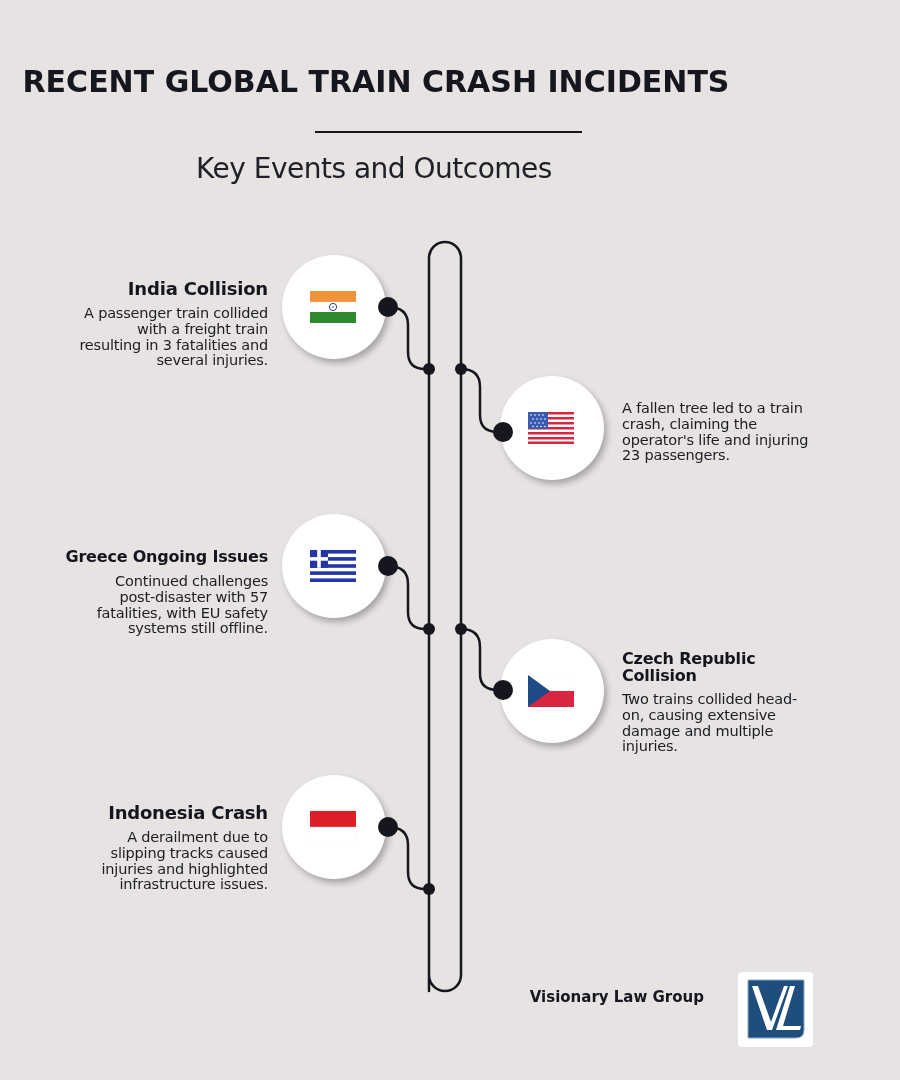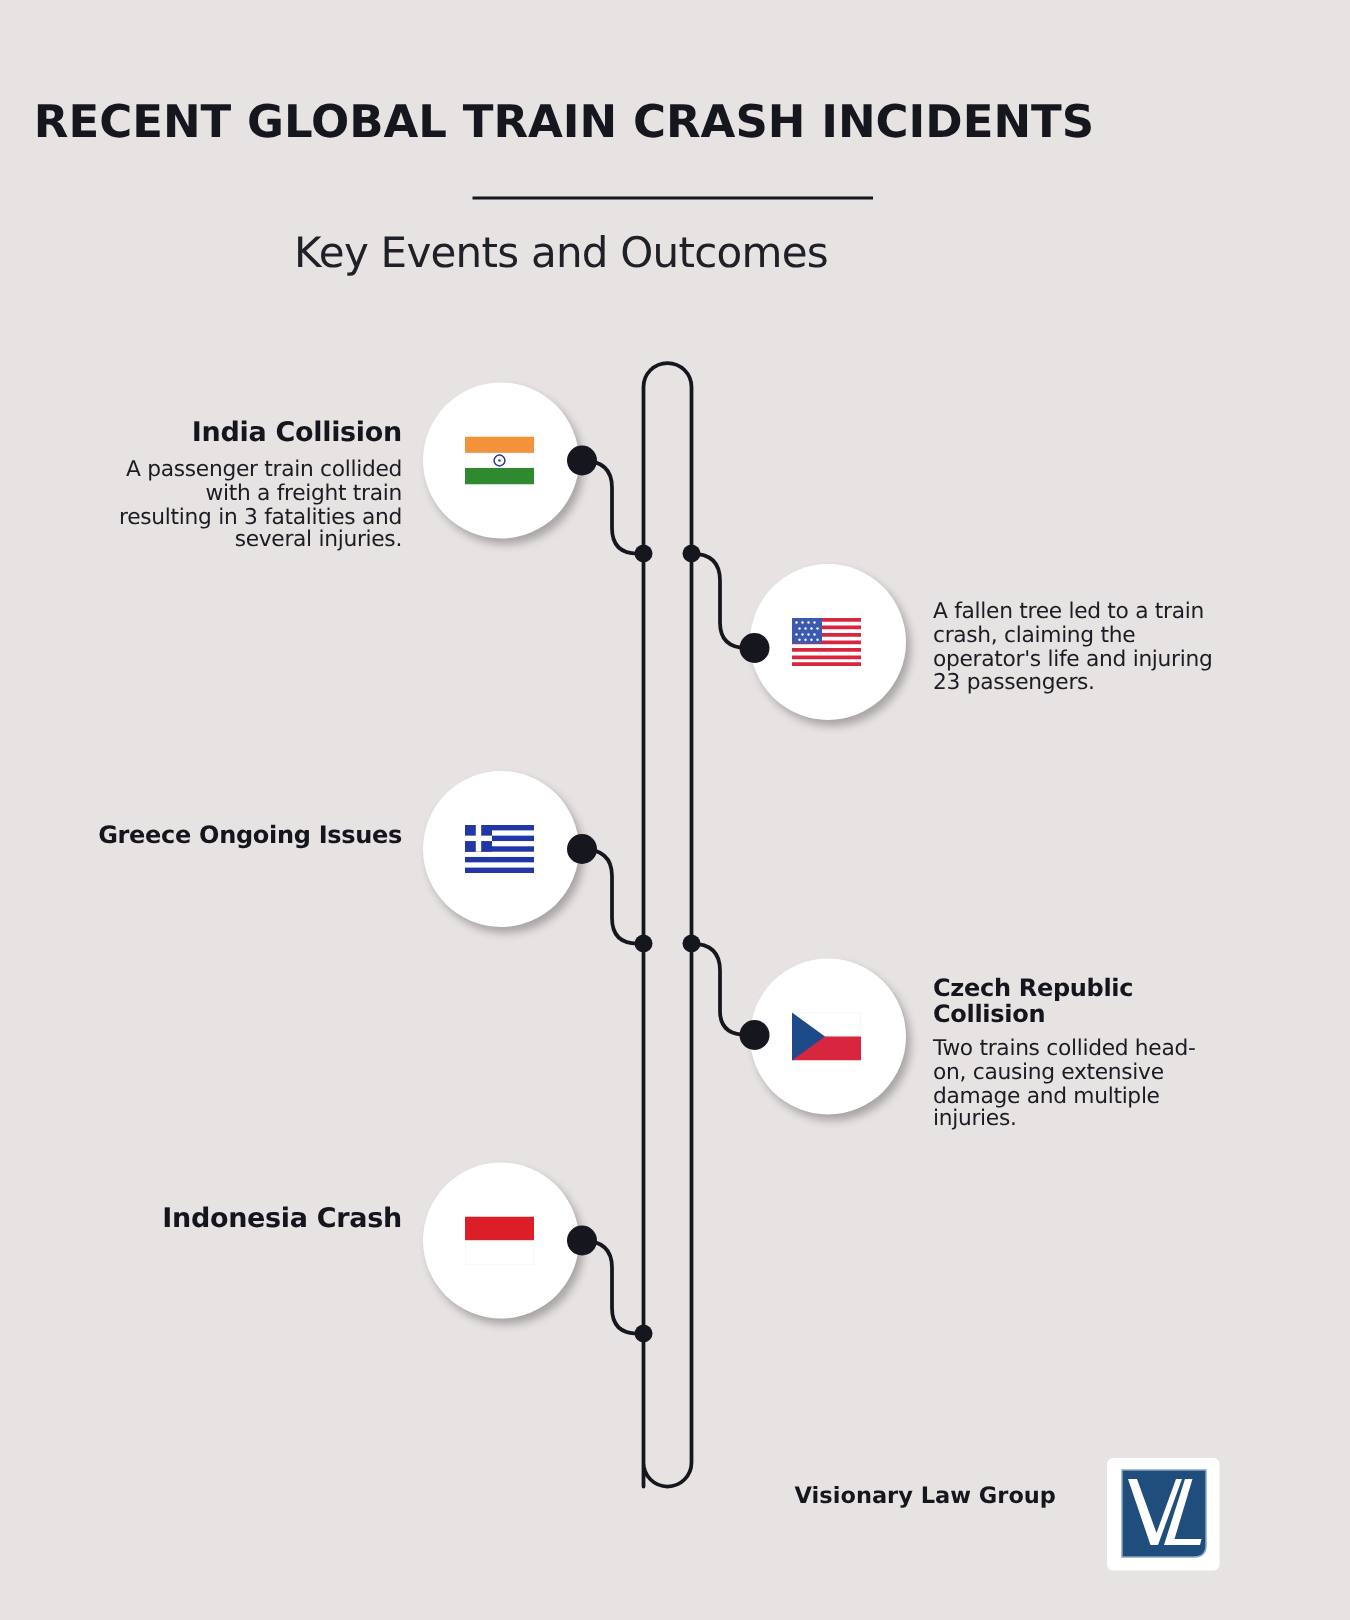--- a/index.html
+++ b/index.html
@@ -151,33 +151,41 @@
 
 <div class="event right" style="left:622px; top:401px; width:240px;">
   <div class="ev-desc">A fallen tree led to a train
 crash, claiming the
 operator's life and injuring
 23 passengers.</div>
 </div>
 
 <div class="event left" style="right:632px; top:514px; width:260px;margin-top:34px;">
   <div class="ev-title small">Greece Ongoing Issues</div>
+  <div class="ev-desc">Continued challenges
+post-disaster with 57
+fatalities, with EU safety
+systems still offline.</div>
 </div>
 
 <div class="event right" style="left:622px; top:650px; width:240px;">
   <div class="ev-title small" style="white-space:pre-line; line-height:17px;">Czech Republic
 Collision</div>
   <div class="ev-desc">Two trains collided head-
 on, causing extensive
 damage and multiple
 injuries.</div>
 </div>
 
 <div class="event left" style="right:632px; top:804px; width:240px;">
   <div class="ev-title">Indonesia Crash</div>
+  <div class="ev-desc">A derailment due to
+slipping tracks caused
+injuries and highlighted
+infrastructure issues.</div>
 </div>
 
 <div class="brand">
   <div class="brand-name">Visionary Law Group</div>
 </div>
 
 <div class="logo">
   <svg width="75" height="75" viewBox="0 0 75 75">
     <path d="M10 8 L66 8 L66 58 Q66 66 58 66 L10 66 Z" fill="#1f4e7d" stroke="#8aa7c7" stroke-width="1"></path>
     <path d="M14 14 L20 14 L33 50 L46 14 L50 14 L34 58 L29 58 Z" fill="#ffffff"></path>

